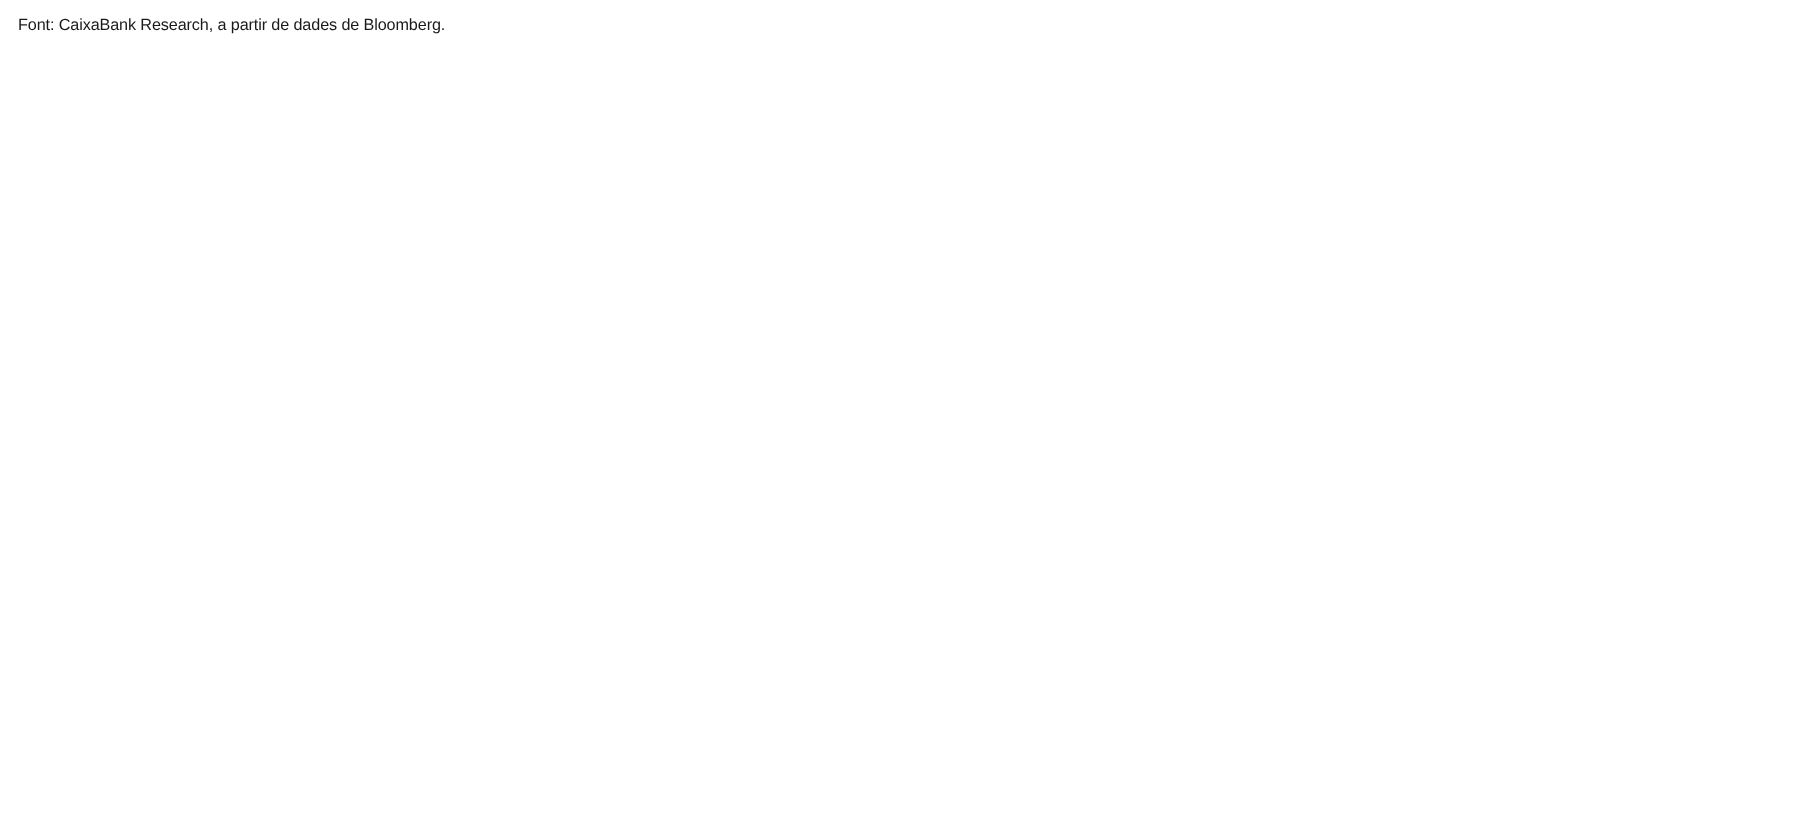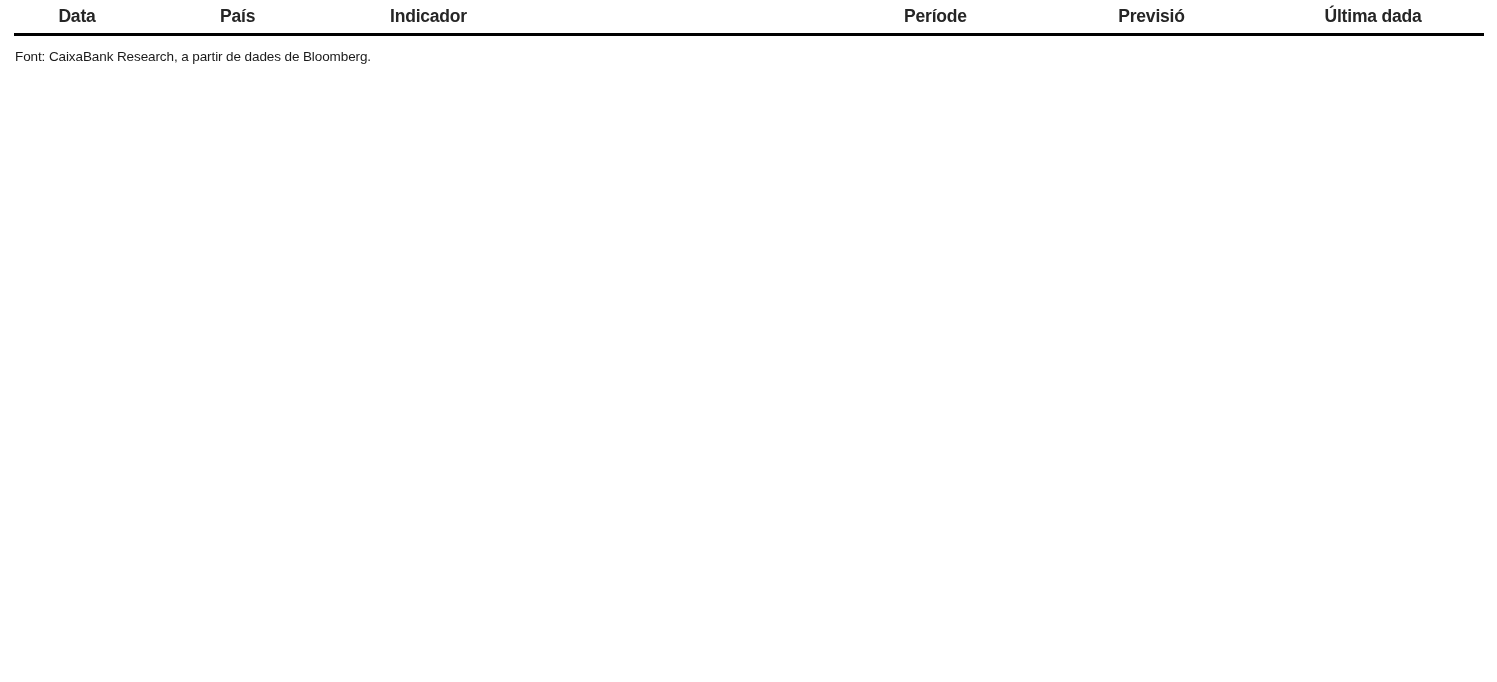--- a/index.html
+++ b/index.html
@@ -34,37 +34,14 @@
   th.c-per,th.c-prev,th.c-last{text-align:center;}
 
   .footer-note{
     margin:13px 0 0 15px;font-size:13.5px;color:#1a1a1a;letter-spacing:-0.1px;
   }
 </style>
 </head>
 <body style="--text: #1a1a1a; --header-border: #000000; --row-line: #d9d9d9; --group-line: #8c8c8c; --bottom-border: #595959; --forecast-band: #f0f0f0;">
 
 <div class="page">
-  <table class="cal">
-    <colgroup>
-      <col class="w-date">
-        <col class="w-flag">
-        <col class="w-country">
-        <col class="w-ind">
-      <col class="w-per">
-        <col class="w-prev">
-        <col class="w-last">
-    </colgroup>
-    <thead>
-      <tr>
-        <th class="c-date">Data</th>
-        <th class="c-flag"></th>
-        <th class="c-country">País</th>
-        <th class="c-ind">Indicador</th>
-        <th class="c-per">Període</th>
-        <th class="c-prev">Previsió</th>
-        <th class="c-last">Última dada</th>
-      </tr>
-    </thead>
-    <tbody id="rows"></tbody>
-  </table>
   <div class="footer-note">Font: CaixaBank Research, a partir de dades de Bloomberg.</div>
 </div>
 
 </body></html>

